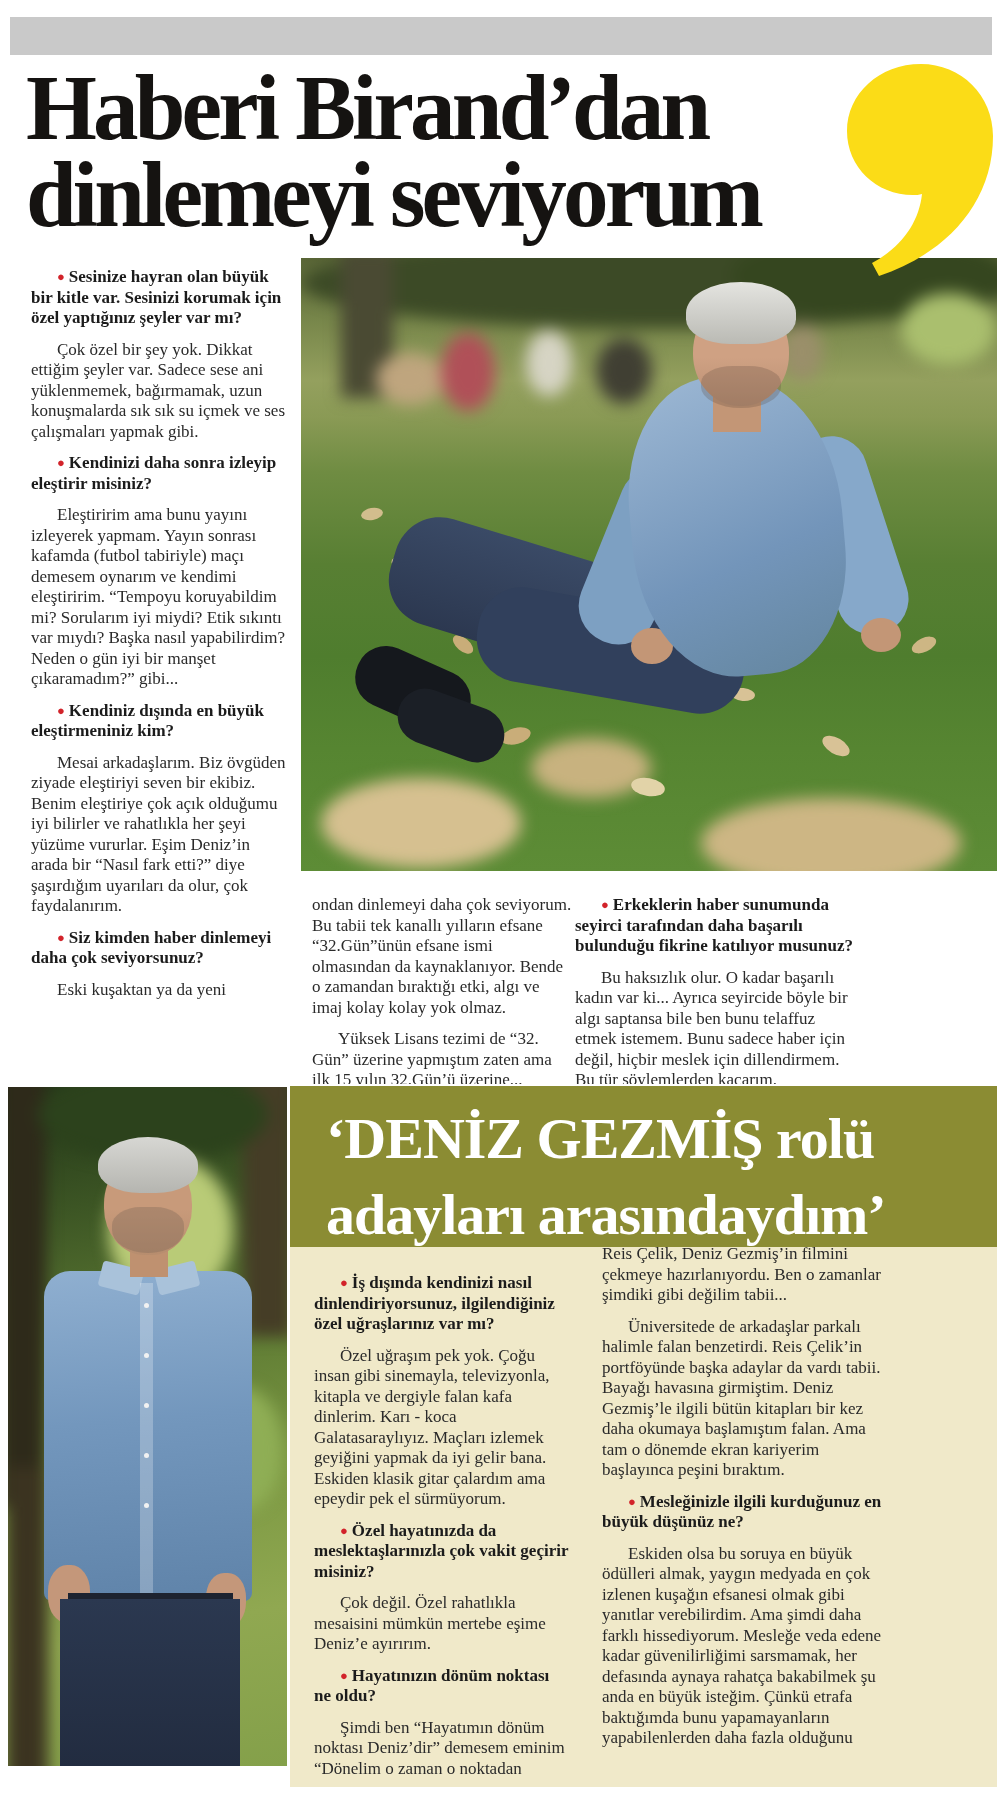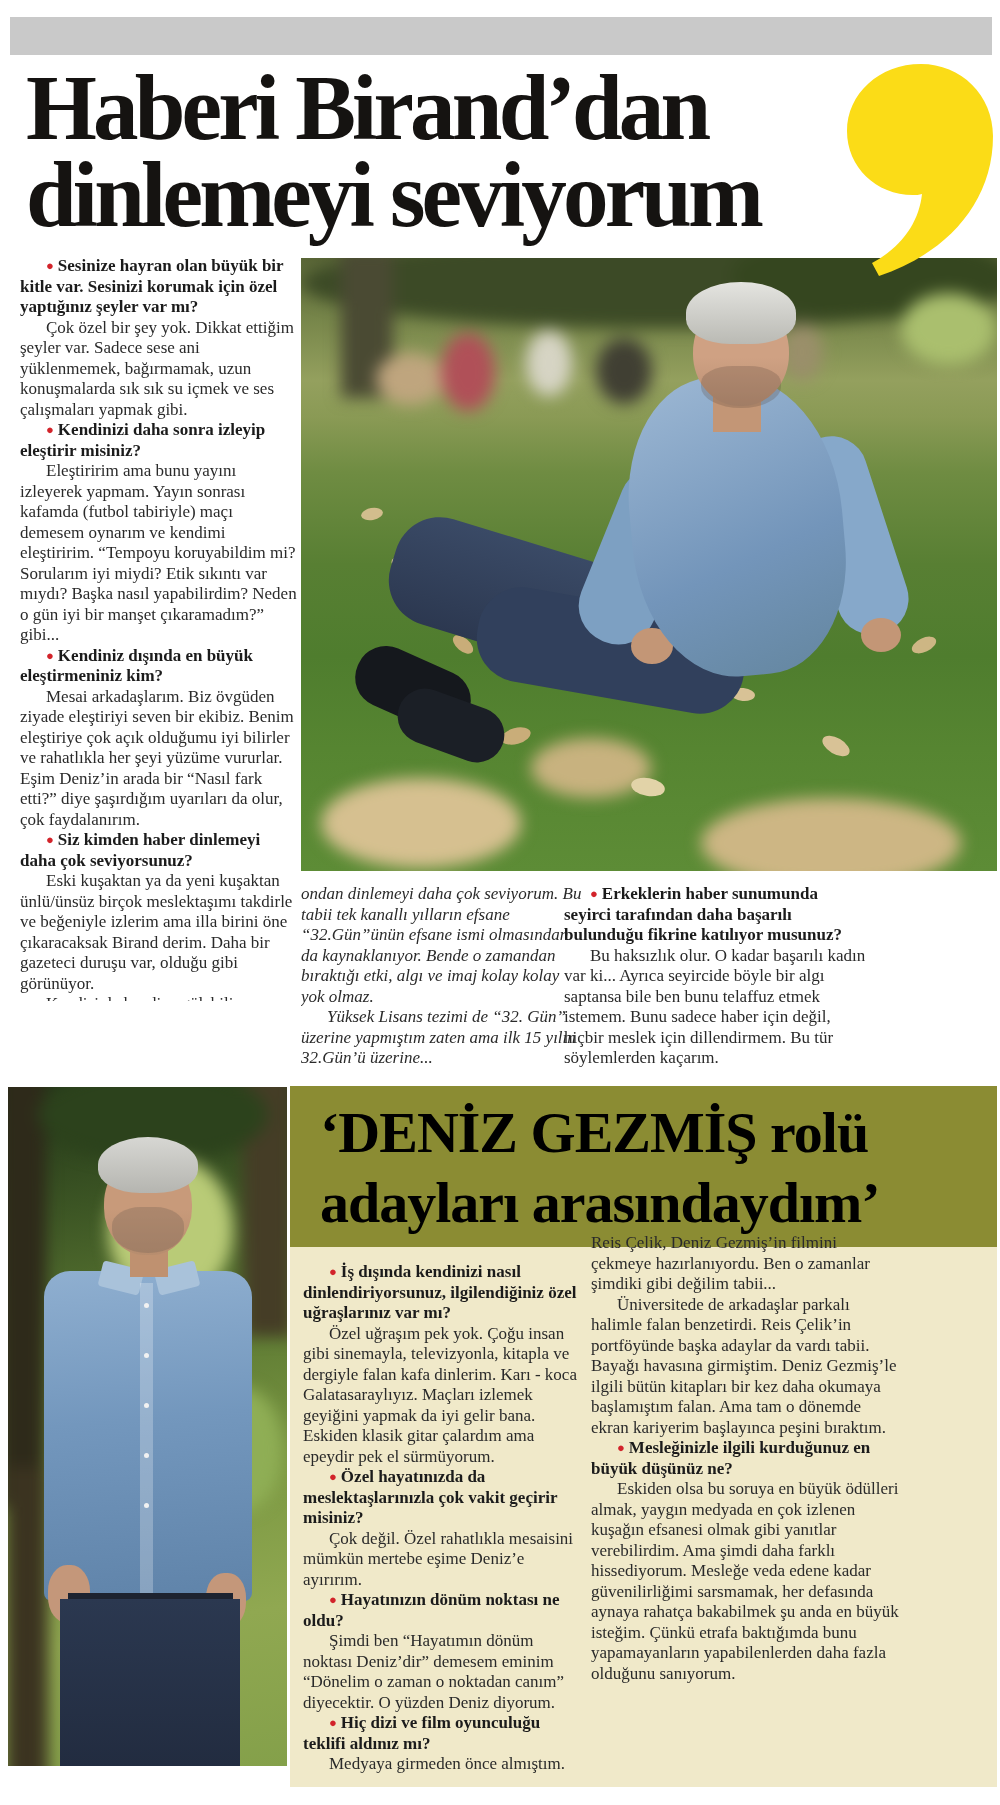--- a/index.html
+++ b/index.html
@@ -11,33 +11,33 @@
   #topbar{left:10px;top:17px;width:982px;height:38px;background:#c9c9c9;}
 
   
   #headline{left:26px;top:64px;z-index:2;font-weight:700;color:#151311;
             font-size:94px;line-height:87px;letter-spacing:-4px;white-space:nowrap;
             transform:scaleX(0.97);transform-origin:left top;}
   #quote-mark{left:845px;top:64px;width:148px;height:212px;z-index:1;}
 
   
   .col{font-size:17px;line-height:20.5px;color:#2a2a2a;}
-  .col p{margin:0;}
+  .col p{margin:11px;}
   .para.q{font-weight:700;color:#1b1b1b;text-indent:26px;}
   .para.a{text-indent:26px;}
   .para.cont{text-indent:0;}
   .bullet{color:#d2232a;font-size:13px;vertical-align:1px;padding-right:4px;}
 
   #col-left{left:20px;top:256px;width:279px;height:745px;overflow:hidden;}
-  #col-mid{left:301px;top:884px;width:283px;height:200px;overflow:hidden;font-style:italic;}
+  #col-mid{left:301px;top:884px;width:283px;height:200px;overflow:hidden;}
   #col-right{left:564px;top:884px;width:302px;height:200px;overflow:hidden;}
 
   
   #banner{left:290px;top:1086px;width:707px;height:161px;background:#8b8c33;overflow:hidden;}
-  #banner .bt{margin:4px;padding:10px 0 0 26px;color:#000000;font-weight:700;
+  #banner .bt{margin:10px;padding:10px 0 0 26px;color:#ffffff;font-weight:700;
               font-size:58px;line-height:66px;letter-spacing:-1px;white-space:nowrap;}
   #banner .bt.l2{padding-top:0;}
 
   
   #cream{left:290px;top:1247px;width:707px;height:540px;background:#f0e9c9;}
   #col2-left{left:303px;top:1262px;width:277px;height:520px;overflow:hidden;}
   #col2-right{left:591px;top:1233px;width:308px;height:520px;overflow:hidden;}
 
   
   #photo1{left:301px;top:258px;width:696px;height:613px;overflow:hidden;

